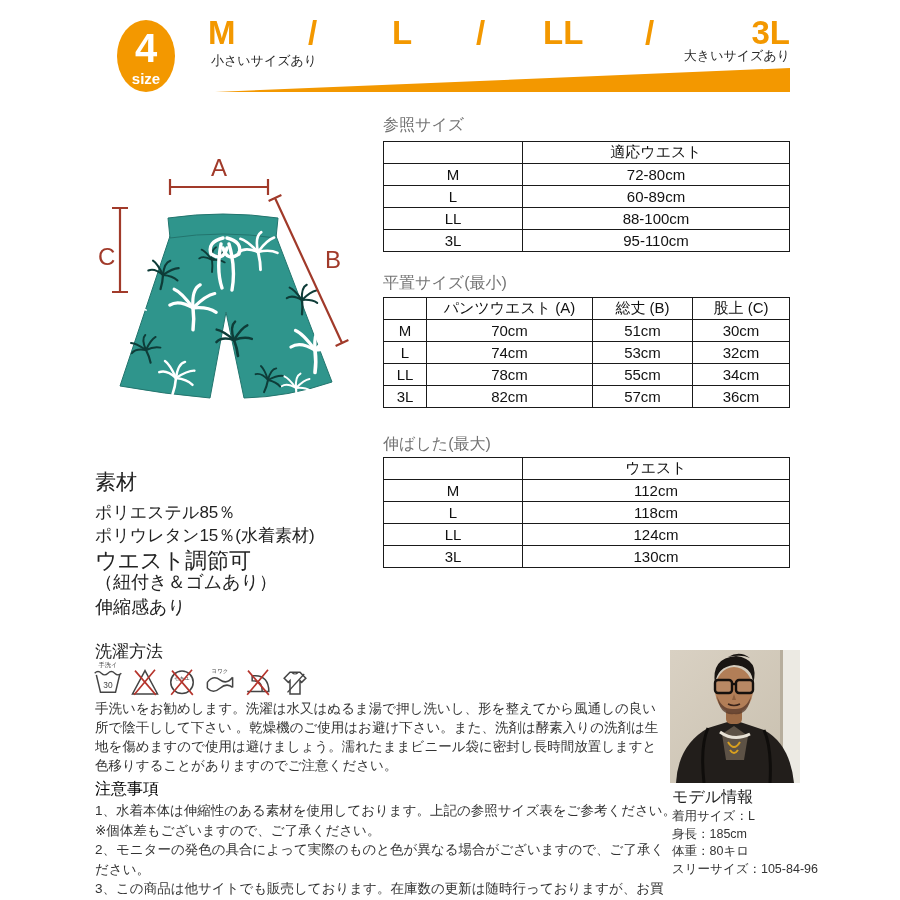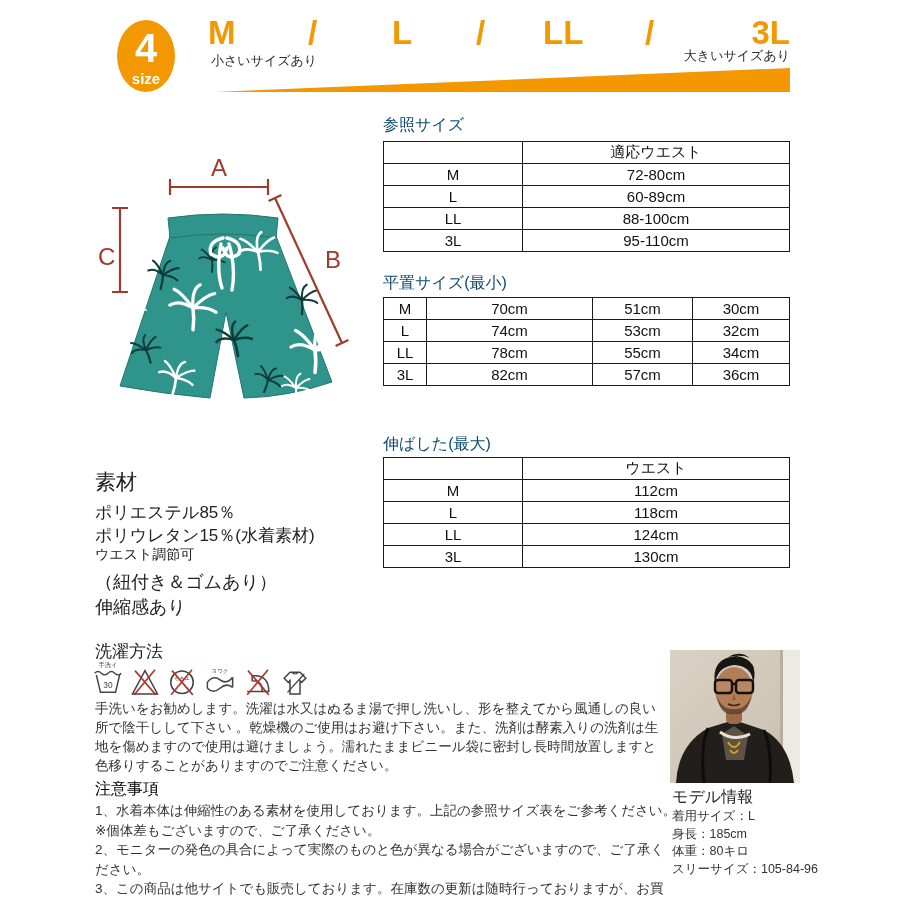--- a/index.html
+++ b/index.html
@@ -11,21 +11,21 @@
   .badge{left:117px;top:20px;width:58px;height:72px;background:#f39800;border-radius:50%;
          display:flex;flex-direction:column;align-items:center;justify-content:center;color:#fff;}
   .badge .num{font-size:40px;font-weight:700;line-height:40px;margin-top:2px;}
   .badge .lbl{font-size:15px;font-weight:700;line-height:14px;margin-top:4px;}
   .size-letter{top:16px;font-size:33px;font-weight:700;color:#f39800;line-height:34px;}
   .size-note{font-size:13px;color:#2a2a2a;}
   .wedge{left:215px;top:68px;width:575px;height:24px;background:#f39800;
          clip-path:polygon(0 100%,100% 100%,100% 0);}
 
   
-  .tbl-title{left:383px;font-size:16px;color:#0c4a6e;}
+  .tbl-title{left:383px;font-size:16px;color:#737373;}
   table.sz{position:absolute;left:383px;width:406px;border-collapse:collapse;table-layout:fixed;padding-left:6px;}
   table.sz td,table.sz th{border:1px solid #1a1a1a;height:21px;padding:0;text-align:center;
         font-size:15px;font-weight:400;color:#111;}
 
   
   .mat-title{left:95px;top:468px;font-size:21px;color:#222;}
   .mat-line{left:95px;color:#222;}
 
   
   .wash-title{left:95px;top:640px;font-size:17px;color:#222;}
@@ -144,20 +144,26 @@
 
   <div class="abs tbl-title" style="top:273px">平置サイズ(最小)</div>
   <table class="sz" style="top:297px">
     <colgroup>
         <col style="width:43px">
         <col style="width:166px">
         <col style="width:100px">
         <col style="width:97px">
       </colgroup>
     <tbody>
+        <tr>
+      <th></th>
+      <th>パンツウエスト (A)</th>
+      <th>総丈 (B)</th>
+      <th>股上 (C)</th>
+    </tr>
     <tr>
           <td>M</td>
           <td>70cm</td>
           <td>51cm</td>
           <td>30cm</td>
         </tr>
     <tr>
           <td>L</td>
           <td>74cm</td>
           <td>53cm</td>
@@ -204,21 +210,21 @@
     <tr>
           <td>3L</td>
           <td>130cm</td>
         </tr>
   </tbody>
     </table>
 
   <div class="abs mat-title">素材</div>
   <div class="abs mat-line" style="top:501px;font-size:17px">ポリエステル85％</div>
   <div class="abs mat-line" style="top:524px;font-size:17px">ポリウレタン15％(水着素材)</div>
-  <div class="abs mat-line" style="top:546px;font-size:14px">ウエスト調節可</div>
+  <div class="abs mat-line" style="top:546px;font-size:22px">ウエスト調節可</div>
   <div class="abs mat-line" style="top:570px;font-size:18px">（紐付き＆ゴムあり）</div>
   <div class="abs mat-line" style="top:595px;font-size:18px">伸縮感あり</div>
 
   <div class="abs wash-title">洗濯方法</div>
   <div class="abs icons-row">
     <svg width="30" height="38" viewBox="0 0 36 44">
       <text x="18" y="8" font-size="7.5" text-anchor="middle" fill="#444">手洗イ</text>
       <path d="M2,15 q4,-4 8,0 q4,4 8,0 q4,-4 8,0 q4,4 8,0" fill="none" stroke="#444" stroke-width="1.6"></path>
       <path d="M4,17 L9,38 H27 L32,17" fill="none" stroke="#444" stroke-width="1.8"></path>
       <text x="18" y="33" font-size="10" text-anchor="middle" fill="#444">30</text>

